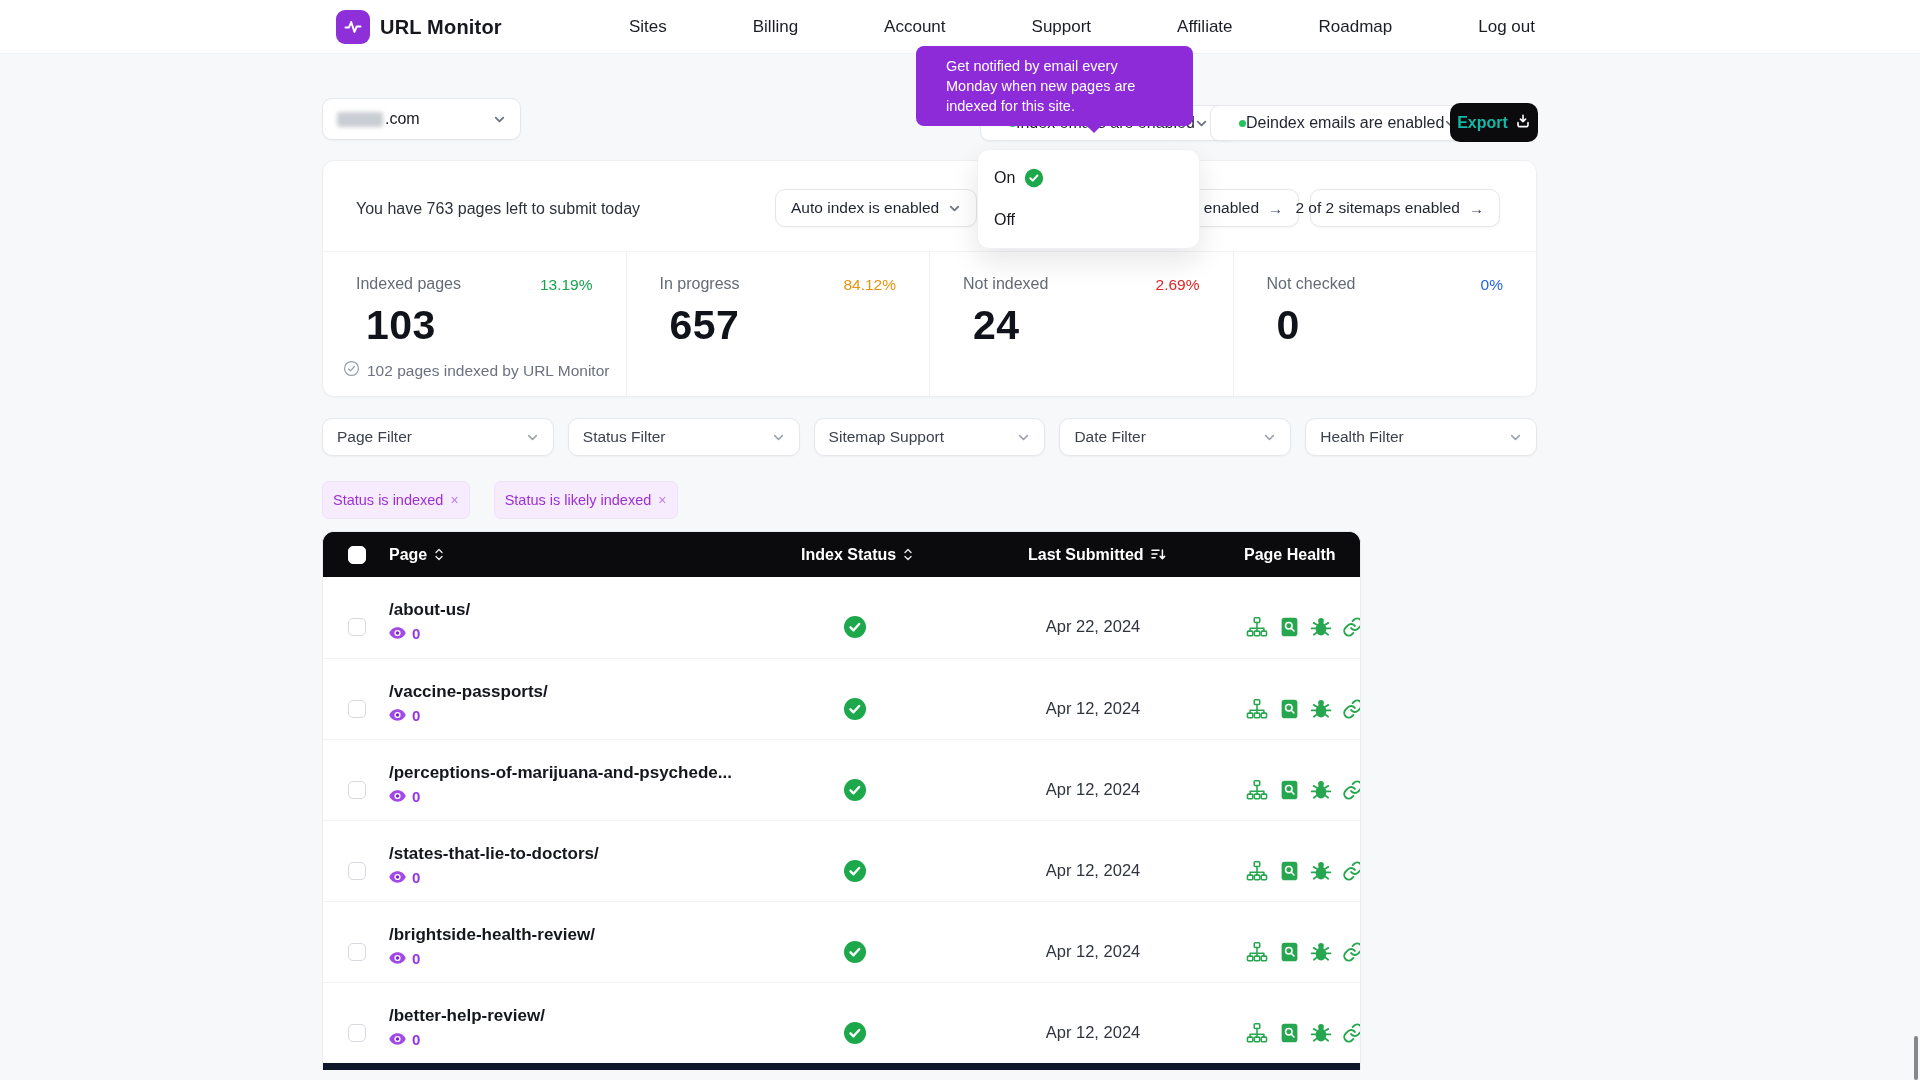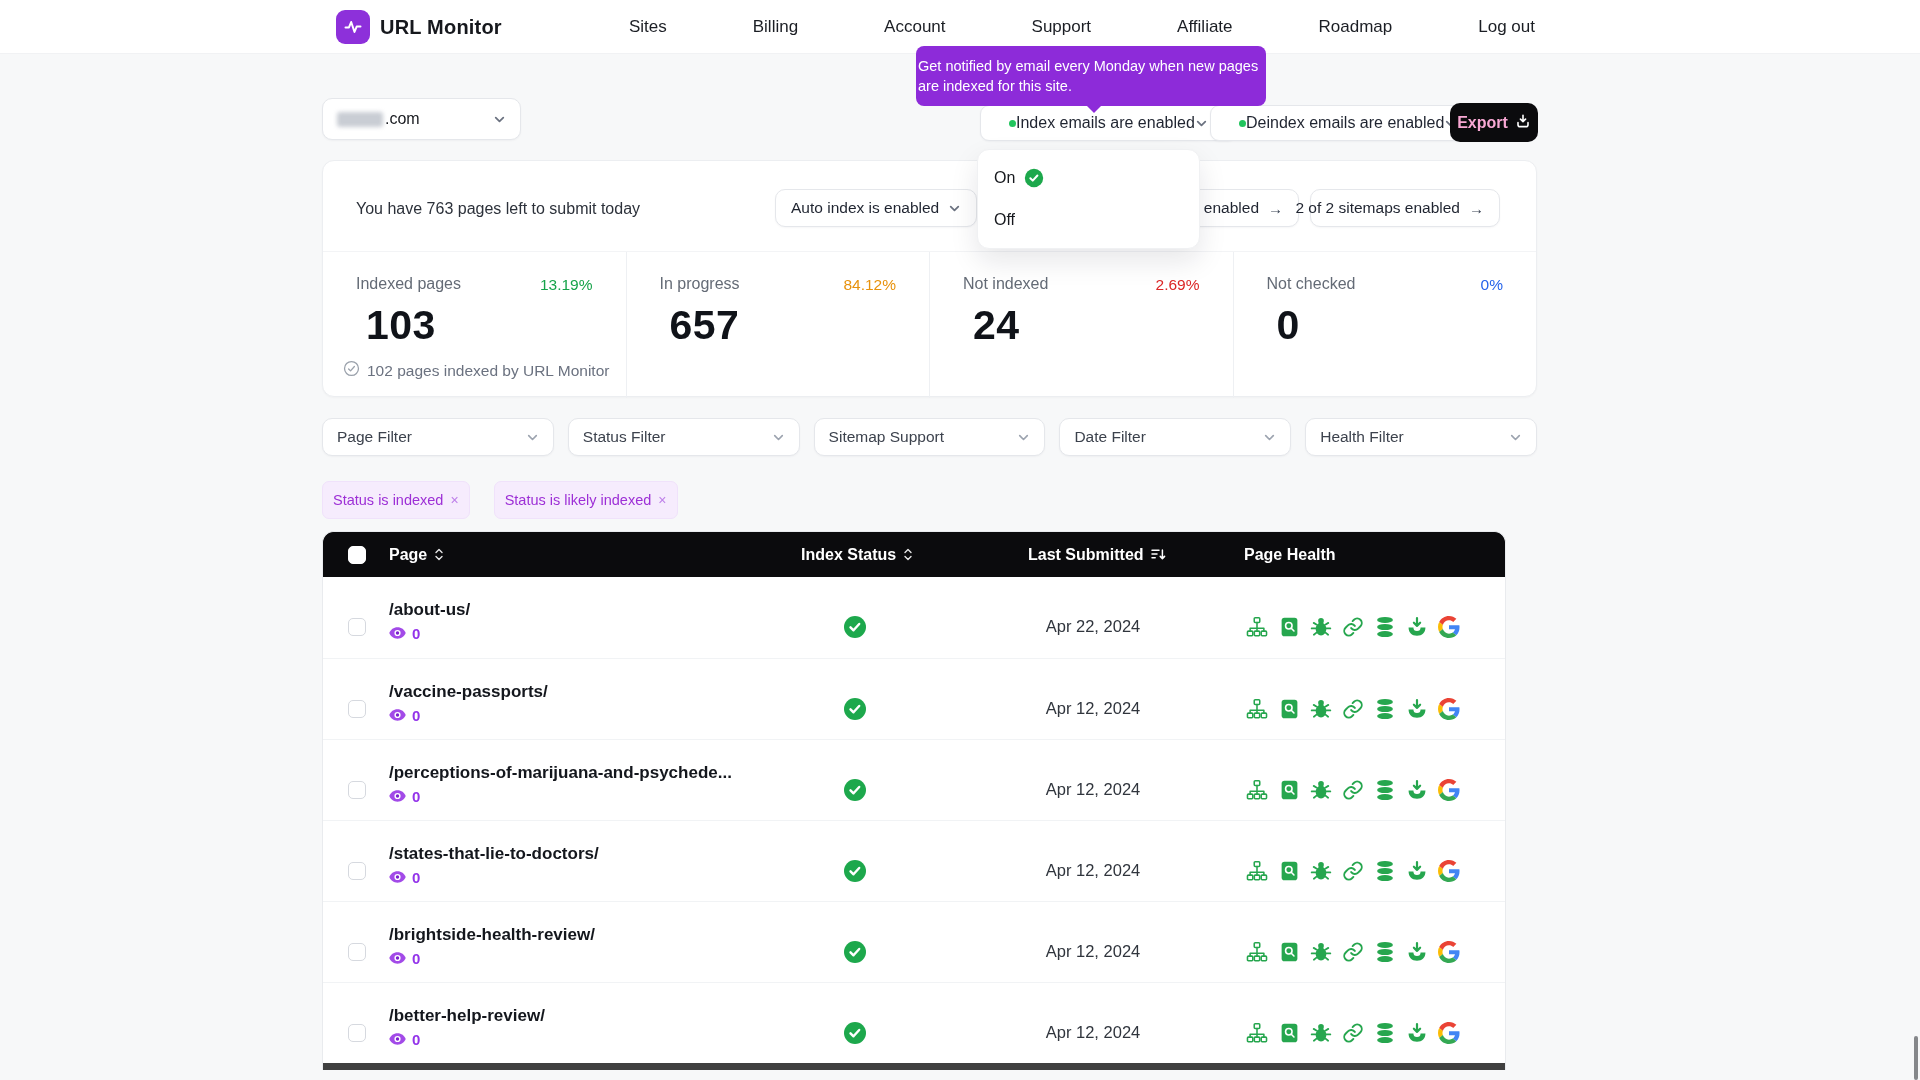--- a/index.html
+++ b/index.html
@@ -10,36 +10,36 @@
   
   .topbar { position:absolute; top:0; left:0; width:1920px; height:54px; background:#ffffff; border-bottom:1px solid #f1f2f4; z-index:30; }
   .topbar-inner { position:relative; height:54px; margin-left:322px; width:1215px; display:flex; align-items:center; }
   .brand { display:flex; align-items:center; gap:10px; padding-left:14px; }
   .brand-mark { width:34px; height:34px; border-radius:9px; background:#8d30da; display:flex; align-items:center; justify-content:center; }
   .brand-name { font-size:20px; font-weight:700; color:#16181d; letter-spacing:.2px; }
   .nav { margin-left:auto; display:flex; align-items:center; gap:42px; padding-right:2px; }
   .nav-item { font-size:17px; font-weight:500; color:#1b1e24; cursor:pointer; white-space:nowrap;margin-left:44px; }
 
   
-  .tooltip { position:absolute; left:916px; top:46px; width:350px; background:#8d2bd9; color:#ffffff; font-size:14.5px; line-height:20px; padding:10px 2px; border-radius:8px; z-index:60; }
+  .tooltip { position:absolute; left:916px; top:46px; width:277px; background:#8d2bd9; color:#ffffff; font-size:14.5px; line-height:20px; padding:10px 30px; border-radius:8px; z-index:60; }
   .tooltip:after { content:""; position:absolute; left:170px; bottom:-7px; width:0; height:0; border-left:8px solid transparent; border-right:8px solid transparent; border-top:8px solid #8d2bd9; }
 
   
   .btn { background:#fff; border:1px solid #e5e7eb; border-radius:9px; display:flex; align-items:center; box-shadow:0 1px 2px rgba(16,24,40,.04); cursor:pointer; font-size:16px; color:#1f2430; white-space:nowrap; }
   .site-select { position:absolute; left:322px; top:98px; width:199px; height:42px; padding:0 14px; border-radius:10px; z-index:10; }
   .blur-chip { width:46px; height:15px; background:#c9cdd4; border-radius:3px; filter:blur(2px); margin-right:2px; }
   .site-suffix { font-size:16px; color:#16181d;text-align:center; }
   .site-select .chev { margin-left:auto; }
 
   .email-btn { position:absolute; top:105px; height:36px; padding:0 28px; z-index:10; }
   .dot { width:7px; height:7px; border-radius:50%; background:#22c55e; flex:0 0 auto; }
   #index-emails { left:980px; }
   #deindex-emails { left:1210px; }
 
-  .export-btn { position:absolute; left:1450px; top:103px; width:88px; height:39px; background:#0b0b0d; border-radius:10px; color:#f9a8d4; display:flex; align-items:center; justify-content:center; gap:7px; font-size:16px; font-weight:700; cursor:pointer; z-index:10; }
+  .export-btn { position:absolute; left:1450px; top:103px; width:88px; height:39px; background:#0b0b0d; border-radius:10px; color:#14b8a6; display:flex; align-items:center; justify-content:center; gap:7px; font-size:16px; font-weight:700; cursor:pointer; z-index:10; }
 
   
   .dropdown { position:absolute; left:977px; top:149px; width:223px; background:#ffffff; border:1px solid #f0f1f3; border-radius:12px; box-shadow:0 12px 28px rgba(16,24,40,.10); padding:7px 0; z-index:50; }
   .dd-item { height:42px; display:flex; align-items:center; gap:9px; padding:0 16px; font-size:16px; color:#16181d; cursor:pointer; }
   .dd-badge svg { display:block; }
 
   
   .main-card { position:absolute; left:322px; top:160px; width:1215px; height:237px; background:#fff; border:1px solid #eceef1; border-radius:12px; box-shadow:0 1px 2px rgba(16,24,40,.03); z-index:5; }
   .submit-text { position:absolute; left:33px; top:39px; font-size:16px; color:#2c313a; }
   .action-btn { position:absolute; top:28px; height:38px; padding:0 15px; gap:9px; border-radius:10px; font-size:15.5px; }
@@ -58,21 +58,21 @@
 
   
   .filters { position:absolute; left:322px; top:418px; width:1215px; display:flex; gap:14px; }
   .filter { flex:1 1 0; height:38px; padding:0 14px; border-radius:10px; justify-content:space-between; color:#3c424d; font-size:15.5px; }
 
   .chips { position:absolute; left:322px; top:481px; display:flex; gap:24px; }
   .chip { height:38px; display:flex; align-items:center; gap:7px; background:#f6ecfd; border:1px solid #f0e2fb; border-radius:7px; padding:0 10px; font-size:14.5px; color:#9d2fd6; cursor:pointer; }
   .chip-x { color:#bd7ee9; font-size:14px; }
 
   
-  .table-card { position:absolute; left:322px; top:531px; width:1184px; height:539px; background:#404040; border:1px solid #e9ebee; border-bottom:none; border-radius:12px 12px 0 0; overflow:hidden; z-index:5; }
+  .table-card { position:absolute; left:322px; top:531px; width:1039px; height:539px; background:#0f172a; border:1px solid #e9ebee; border-bottom:none; border-radius:12px 12px 0 0; overflow:hidden; z-index:5; }
   .thead { position:relative; height:45px; background:#0b0b0d; color:#fff; border-radius:10px 10px 0 0; }
   .th { position:absolute; top:0; height:45px; display:flex; align-items:center; gap:7px; font-size:16px; font-weight:700; cursor:pointer; }
   .th-check { left:25px; } .th-page { left:66px; } .th-status { left:478px; } .th-submitted { left:705px; } .th-health { left:921px; cursor:default; }
   .checkbox { width:18px; height:18px; border-radius:5px; background:#fff; border:1px solid #d6d9df; display:inline-block; cursor:pointer; }
   .thead .checkbox { border-color:#fff; }
 
   .row { position:relative; height:81px; background:#fff; }
   .row + .row { border-top:1px solid #f1f3f5; }
   .row .checkbox { position:absolute; left:25px; top:41px; }
   .page-cell { position:absolute; left:66px; top:23px; display:flex; flex-direction:column; gap:5px; }

